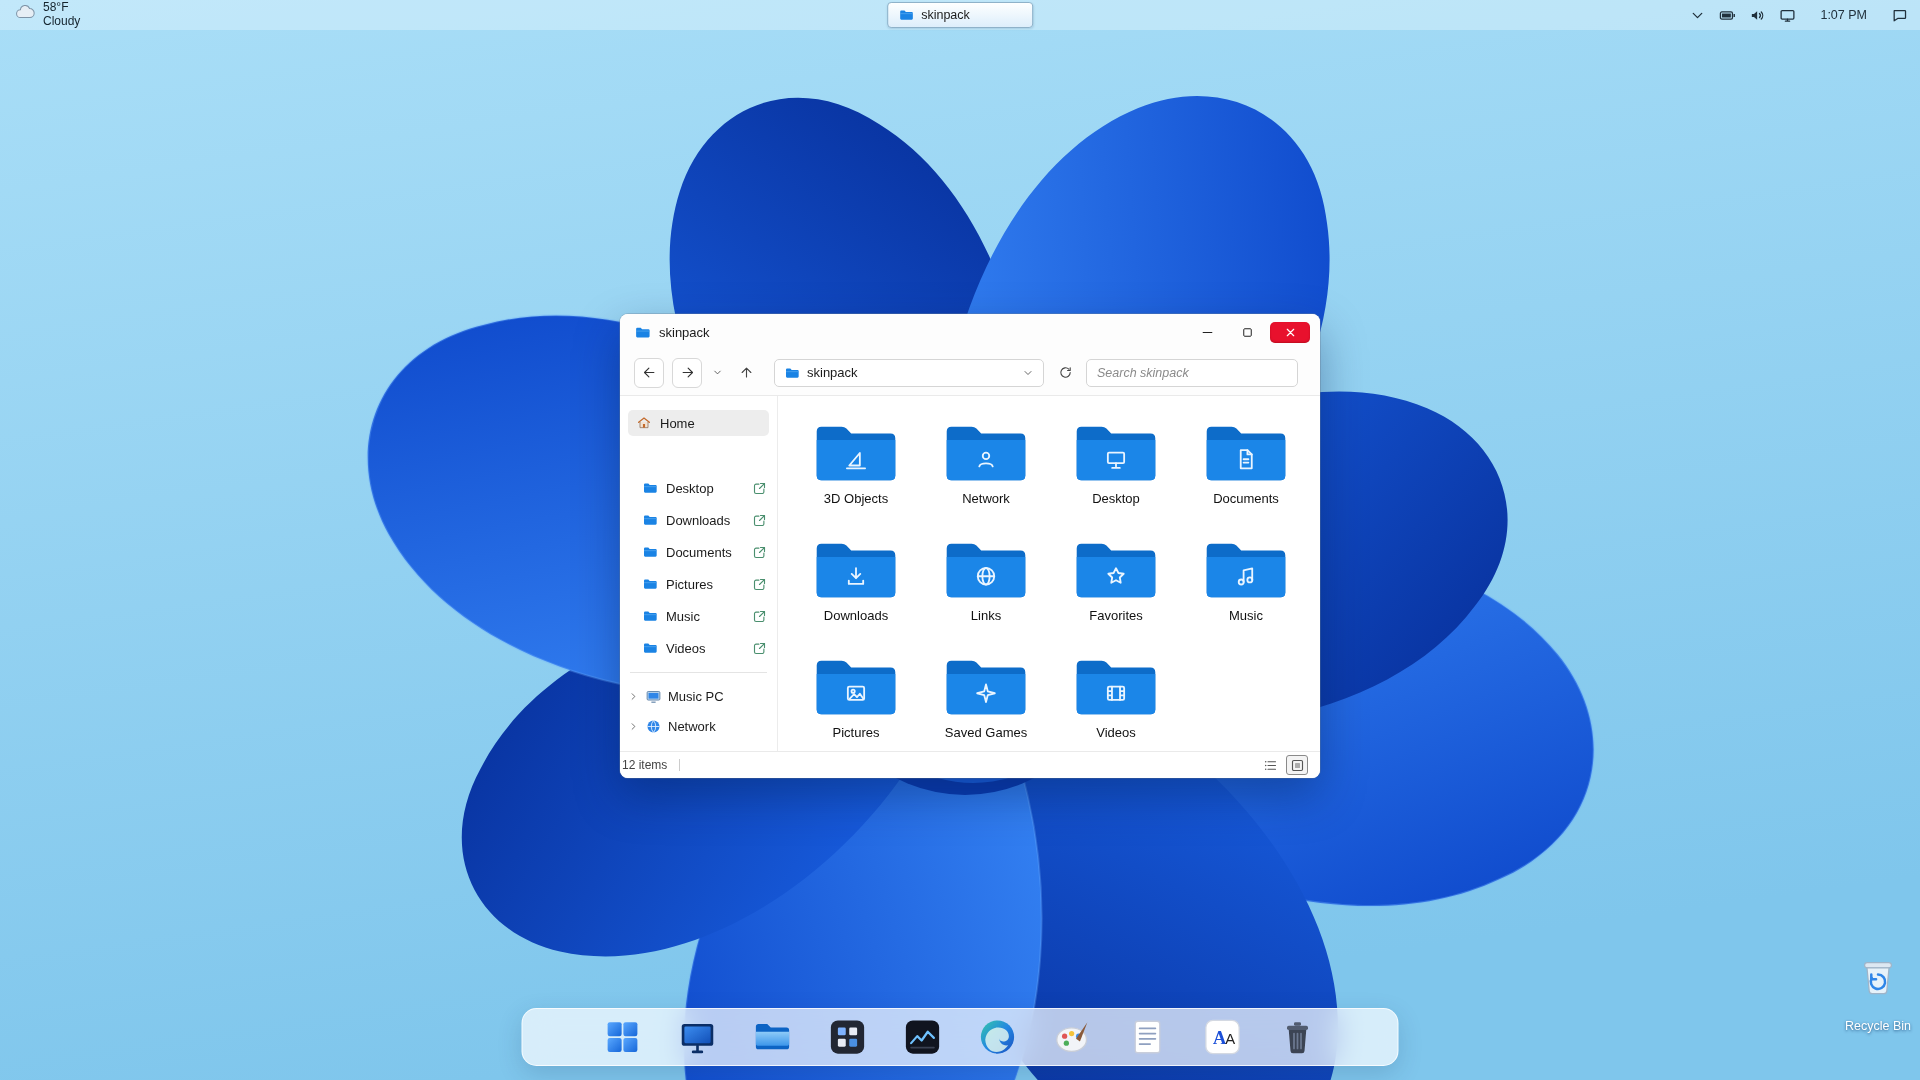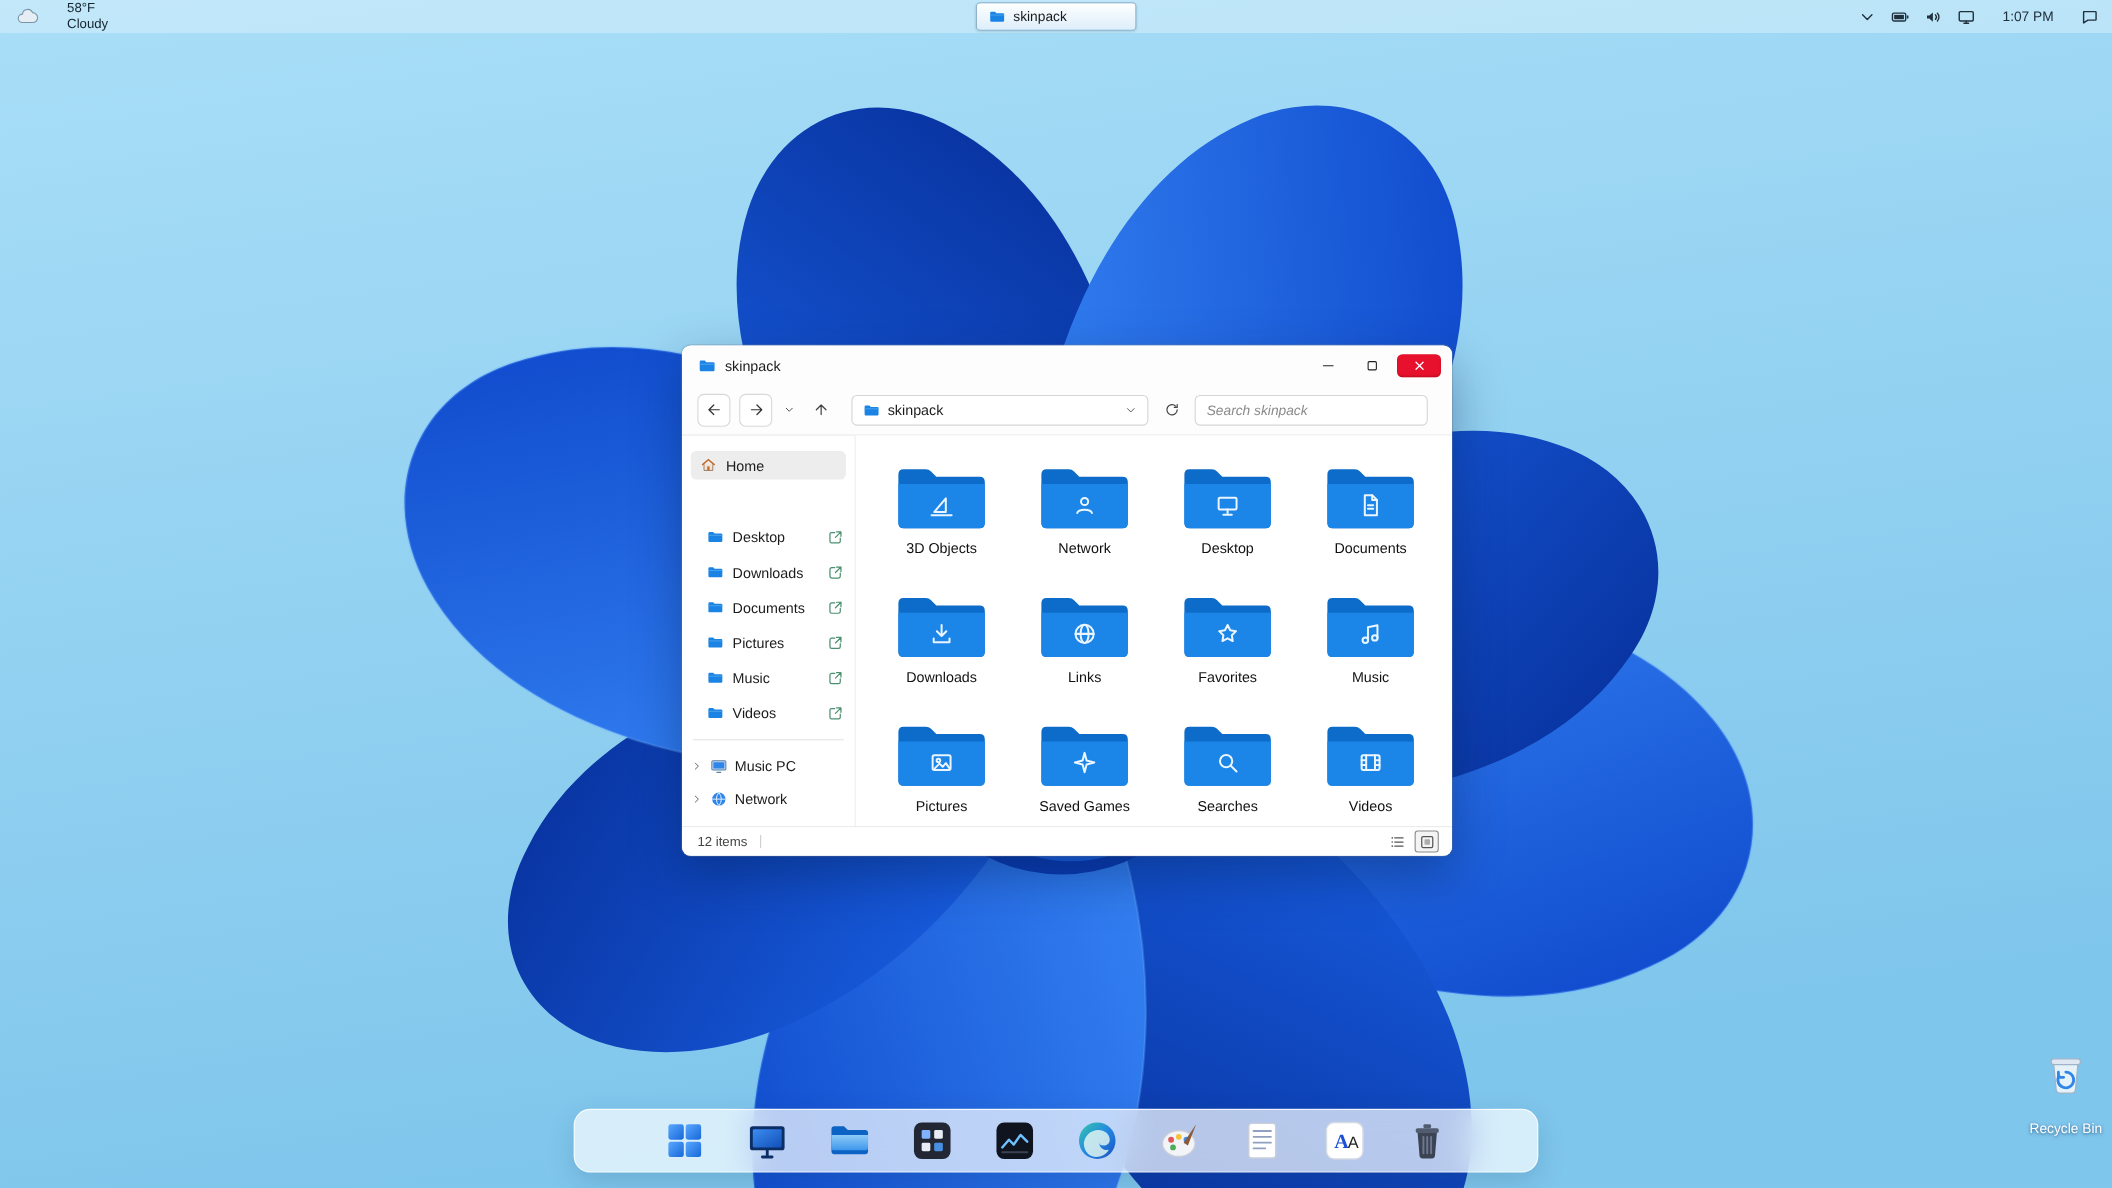--- a/index.html
+++ b/index.html
@@ -6,21 +6,21 @@
   html,body{width:1920px;height:1080px;}
   body{font-family:"Liberation Sans",sans-serif;overflow:hidden;color:#1b1b1b;}
   .desktop{position:relative;width:1920px;height:1080px;overflow:hidden;background:#8ecff0;}
   .wallpaper{position:absolute;inset:0;width:100%;height:100%;}
   svg{display:block;}
   .ic svg,[data-icon] svg{width:100%;height:100%;}
 
   
   .topbar{position:absolute;top:0;left:0;right:0;height:30px;display:flex;align-items:center;
           padding:0 12px;background:rgba(225,243,252,0.45);z-index:40;}
-  .weather{display:flex;align-items:center;gap:23px;}
+  .weather{display:flex;gap:5px;}
   .w-icon{width:26px;height:22px;display:inline-block;}
   .w-text{font-size:12px;line-height:1.15;color:#15242e;}
   .task-item{position:absolute;left:50%;top:2px;transform:translateX(-50%);height:26px;
              display:flex;align-items:center;gap:7px;padding:0 62px 0 10px;
              background:linear-gradient(#feffff,#ddeefb);border:1px solid #8fb2c9;border-radius:4px;
              font-size:12.5px;box-shadow:0 1px 2px rgba(40,80,120,.15);}
   .t-icon{width:16px;height:16px;display:inline-block;}
   .tray{margin-left:auto;display:flex;align-items:center;gap:24px;color:#20303c;}
   .tray-icons{display:flex;align-items:center;gap:13px;}
   .tray-ic{width:17px;height:17px;display:inline-block;color:#20303c;}
@@ -72,21 +72,21 @@
   .tree-row{height:30px;display:flex;align-items:center;gap:6px;padding:0 8px;font-size:13px;}
   .t-chev{width:11px;height:11px;color:#555;}
   .t-ic{width:17px;height:17px;}
 
   .content{flex:1;padding:23px 10px 0 16px;display:grid;grid-template-columns:repeat(4,124px);
            grid-auto-rows:117px;column-gap:6px;overflow:hidden;background:#fff;}
   .tile{display:flex;flex-direction:column;align-items:center;}
   .tile-icon{width:92px;height:69px;}
   .tile-label{margin-top:4px;font-size:13px;color:#111;text-align:center;line-height:1.1;}
 
-  .statusbar{height:27px;display:flex;align-items:center;padding:0 12px 0 14px;font-size:12px;color:#444;
+  .statusbar{height:27px;display:flex;align-items:center;padding:0 12px 0 2px;font-size:12px;color:#444;
              border-top:1px solid #eaeaea;background:#fff;flex:0 0 auto;}
   .sb-div{width:1px;height:12px;background:#ccc;margin-left:12px;}
   .sb-views{margin-left:auto;display:flex;align-items:center;gap:5px;}
   .viewbtn{width:22px;height:20px;display:grid;place-items:center;border:none;background:transparent;color:#555;}
   .viewbtn svg{width:15px;height:15px;}
   .viewbtn.selected{border:1px solid #8a8a8a;border-radius:3px;background:#f4f4f4;}
 
   
   .dock{position:absolute;bottom:14px;left:50%;transform:translateX(-50%);height:58px;
         display:flex;align-items:center;gap:31px;padding:0 78px;
@@ -535,33 +535,20 @@
   </svg>
             </span>
        <span class="tile-label">Saved Games</span>
      </div>
           <div class="tile">
        <span class="tile-icon">
               <svg viewBox="0 0 96 72">
     <path d="M7 13q0-5 5-5h21q3 0 5 2l5 5h41q5 0 5 5v39q0 5-5 5H12q-5 0-5-5z" fill="#0d6cc9"></path>
     <path d="M7 22h82v37q0 5-5 5H12q-5 0-5-5z" fill="#1b86e8"></path>
     <g transform="translate(36 30)" fill="none" stroke="#eaf5ff" stroke-width="1.9" stroke-linecap="round" stroke-linejoin="round">
-                  <circle cx="10.6" cy="10.6" r="5.8"></circle>
-                  <path d="M15 15l5.5 5.5"></path>
-                </g>
-  </svg>
-            </span>
-       <span class="tile-label">Searches</span>
-     </div>
-          <div class="tile">
-       <span class="tile-icon">
-              <svg viewBox="0 0 96 72">
-    <path d="M7 13q0-5 5-5h21q3 0 5 2l5 5h41q5 0 5 5v39q0 5-5 5H12q-5 0-5-5z" fill="#0d6cc9"></path>
-    <path d="M7 22h82v37q0 5-5 5H12q-5 0-5-5z" fill="#1b86e8"></path>
-    <g transform="translate(36 30)" fill="none" stroke="#eaf5ff" stroke-width="1.9" stroke-linecap="round" stroke-linejoin="round">
                   <rect x="3.5" y="5" width="17" height="14" rx="1.5"></rect>
                   <path d="M7.8 5v14M16.2 5v14M3.5 9.7h4.3M3.5 14.3h4.3M16.2 9.7h4.3M16.2 14.3h4.3"></path>
                 </g>
   </svg>
             </span>
        <span class="tile-label">Videos</span>
      </div>
         </main>
     </div>
 

